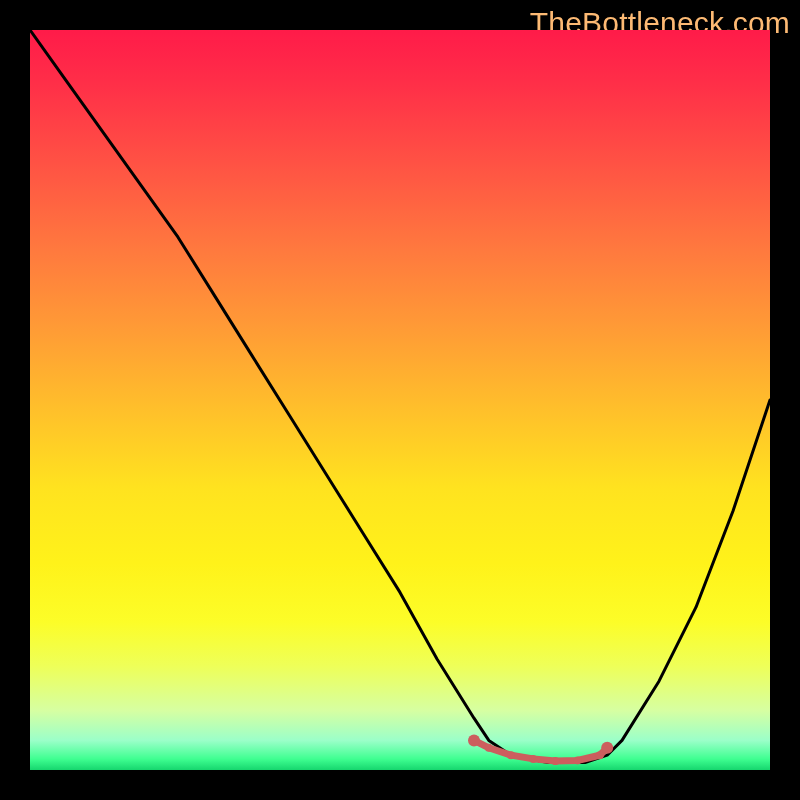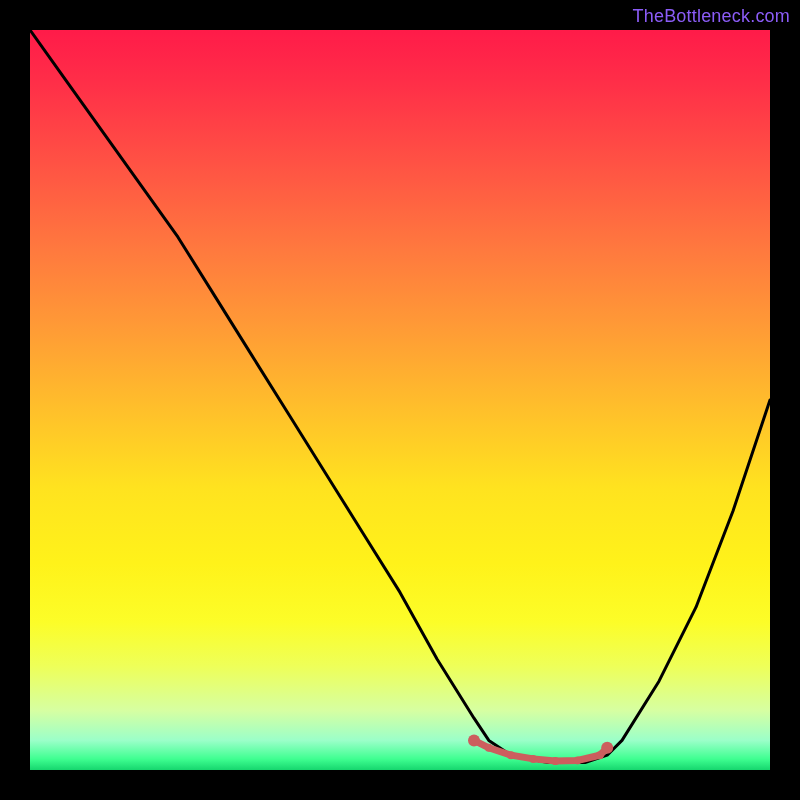--- a/index.html
+++ b/index.html
@@ -14,22 +14,22 @@
   .frame {
     position: relative;
     width: 800px;
     height: 800px;
     background: #000;
   }
   .watermark {
     position: absolute;
     top: 6px;
     right: 10px;
-    color: #8b5cf6;
-    font-size: 18px;
+    color: #fdba74;
+    font-size: 30px;
     font-weight: 500;
     letter-spacing: 0.2px;
     user-select: none;
     text-align: center;
   }
   .plot-area {
     position: absolute;
     left: 30px;
     top: 30px;
     width: 740px;

